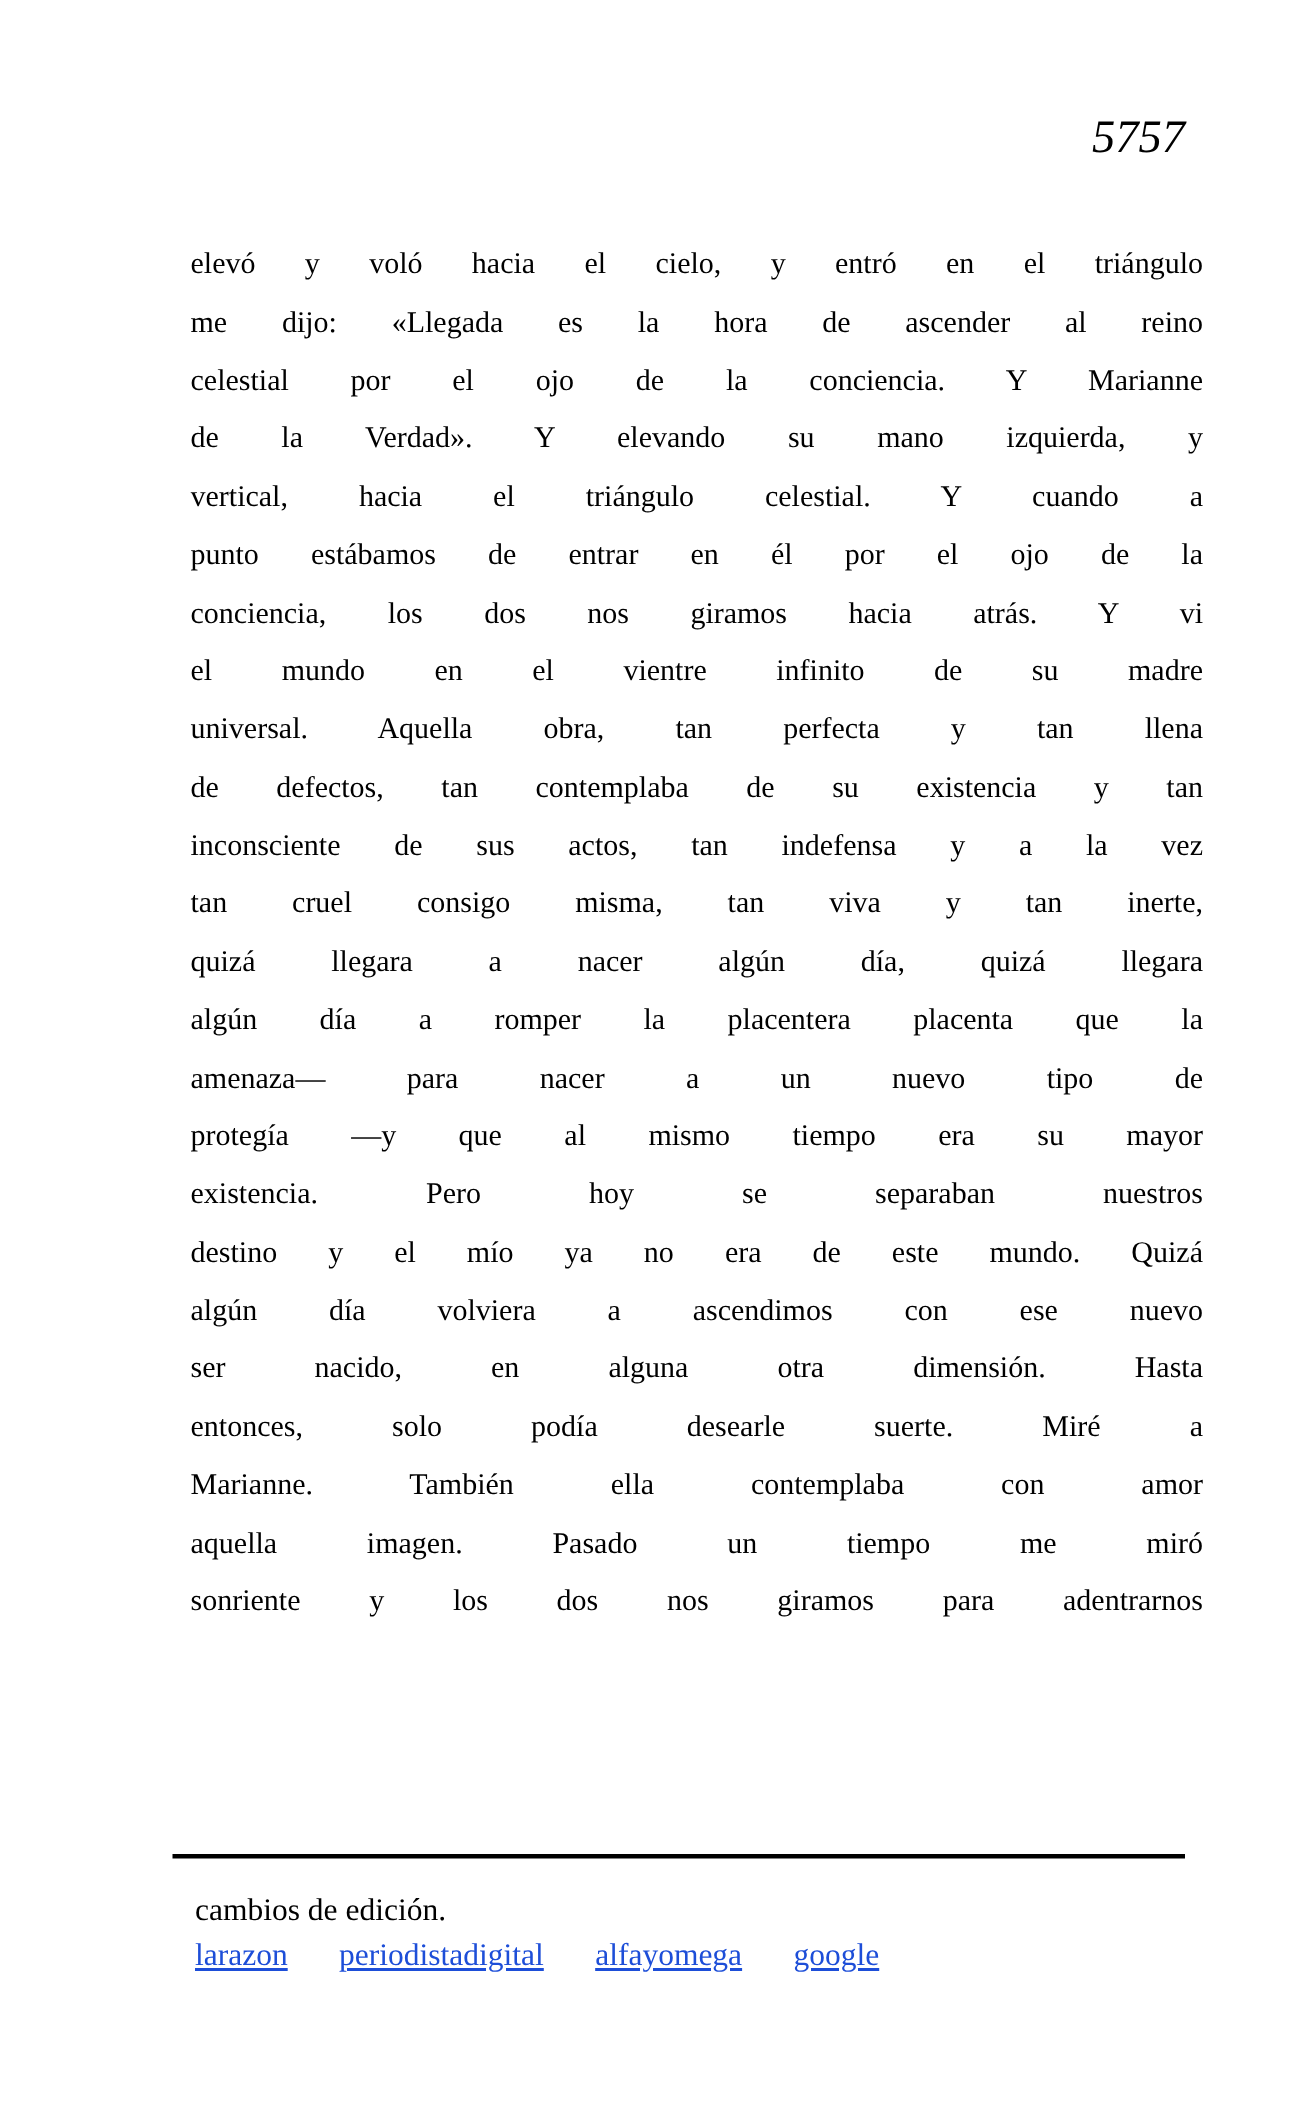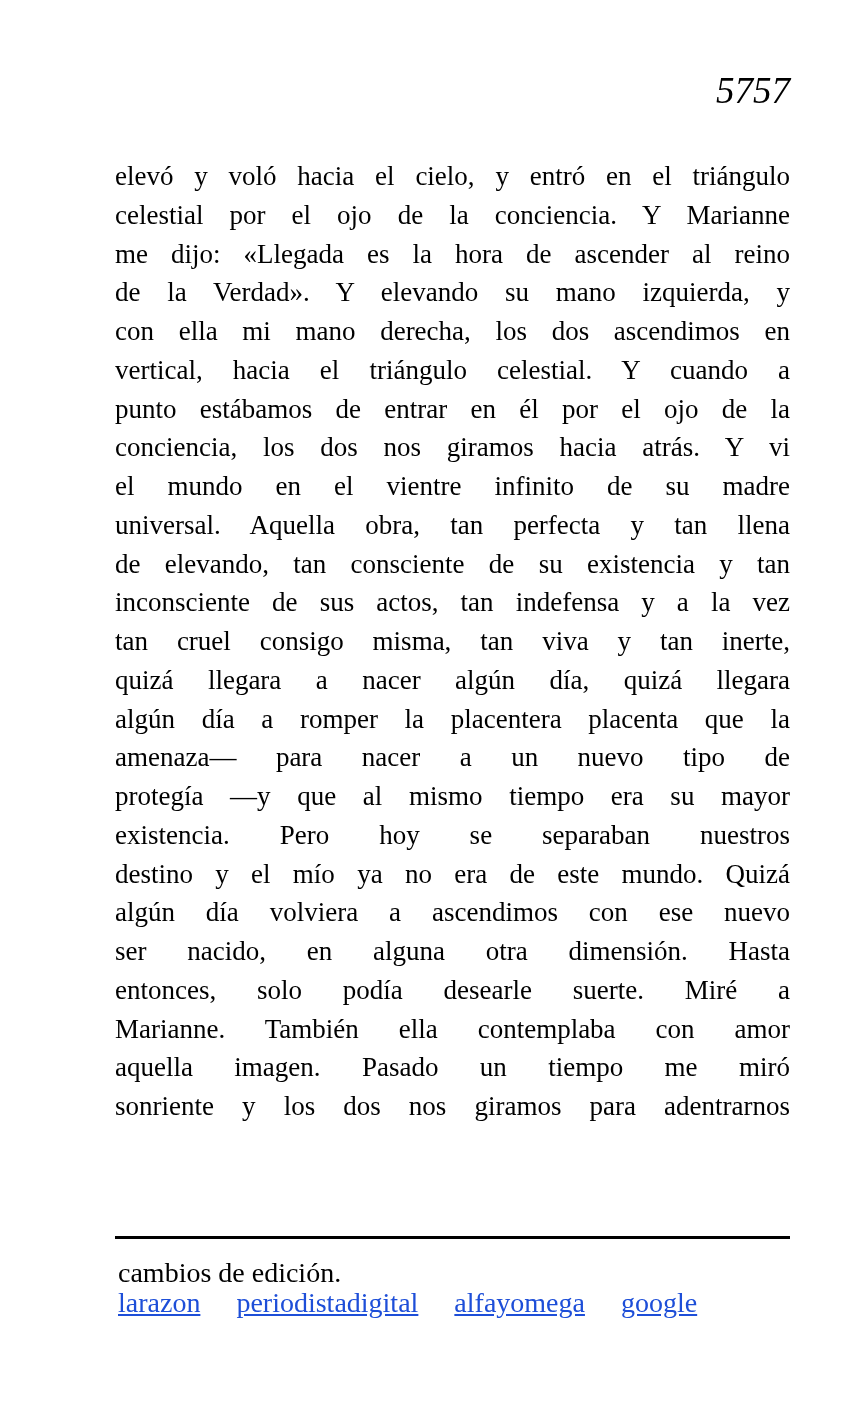--- a/index.html
+++ b/index.html
@@ -11,52 +11,52 @@
     color: #000000;
     font-family: "Liberation Serif", "DejaVu Serif", serif;
     overflow: hidden;
   }
   .pagenum {
     position: absolute;
     top: 74px;
     left: 115px;
     width: 675px;
     text-align: right;
-    font-size: 37px;
+    font-size: 31px;
     font-style: italic;
     line-height: 34px;
   }
   .body-text {
     position: absolute;
     top: 157px;
-    left: 115px;
+    left: 127px;
     width: 675px;
-    font-size: 27px;
+    font-size: 20px;
     line-height: 38.75px;
   }
   .tline {
     text-align: justify;
     text-align-last: justify;
     height: 38.75px;
     overflow: hidden;
   }
   .fn-rule {
     position: absolute;
     top: 1236px;
     left: 115px;
     width: 675px;
     height: 3px;
     background: #000000;
   }
   .footnote {
     position: absolute;
     top: 1258px;
-    left: 118px;
+    left: 130px;
     width: 675px;
-    font-size: 28px;
+    font-size: 21px;
     line-height: 30px;
   }
   .fn-note { color: #000000; }
   .fn-links { }
   .flink {
     color: #1d4ed8;
     text-decoration: underline;
     margin-right: 29px;
     cursor: pointer;
   }
@@ -64,30 +64,29 @@
 </style>
 </head>
 <body>
 
 <div class="page">
 
   <div class="pagenum">5757</div>
 
   <div class="body-text">
     <div class="tline">elevó y voló hacia el cielo, y entró en el triángulo</div>
+    <div class="tline">me dijo: «Llegada es la hora de ascender al reino</div>
     <div class="tline">celestial por el ojo de la conciencia. Y Marianne</div>
-    <div class="tline">me dijo: «Llegada es la hora de ascender al reino</div>
     <div class="tline">de la Verdad». Y elevando su mano izquierda, y</div>
-    <div class="tline">con ella mi mano derecha, los dos ascendimos en</div>
     <div class="tline">vertical, hacia el triángulo celestial. Y cuando a</div>
     <div class="tline">punto estábamos de entrar en él por el ojo de la</div>
     <div class="tline">conciencia, los dos nos giramos hacia atrás. Y vi</div>
     <div class="tline">el mundo en el vientre infinito de su madre</div>
     <div class="tline">universal. Aquella obra, tan perfecta y tan llena</div>
-    <div class="tline">de elevando, tan consciente de su existencia y tan</div>
+    <div class="tline">de defectos, tan contemplaba de su existencia y tan</div>
     <div class="tline">inconsciente de sus actos, tan indefensa y a la vez</div>
     <div class="tline">tan cruel consigo misma, tan viva y tan inerte,</div>
     <div class="tline">quizá llegara a nacer algún día, quizá llegara</div>
     <div class="tline">algún día a romper la placentera placenta que la</div>
     <div class="tline">amenaza— para nacer a un nuevo tipo de</div>
     <div class="tline">protegía —y que al mismo tiempo era su mayor</div>
     <div class="tline">existencia. Pero hoy se separaban nuestros</div>
     <div class="tline">destino y el mío ya no era de este mundo. Quizá</div>
     <div class="tline">algún día volviera a ascendimos con ese nuevo</div>
     <div class="tline">ser nacido, en alguna otra dimensión. Hasta</div>

